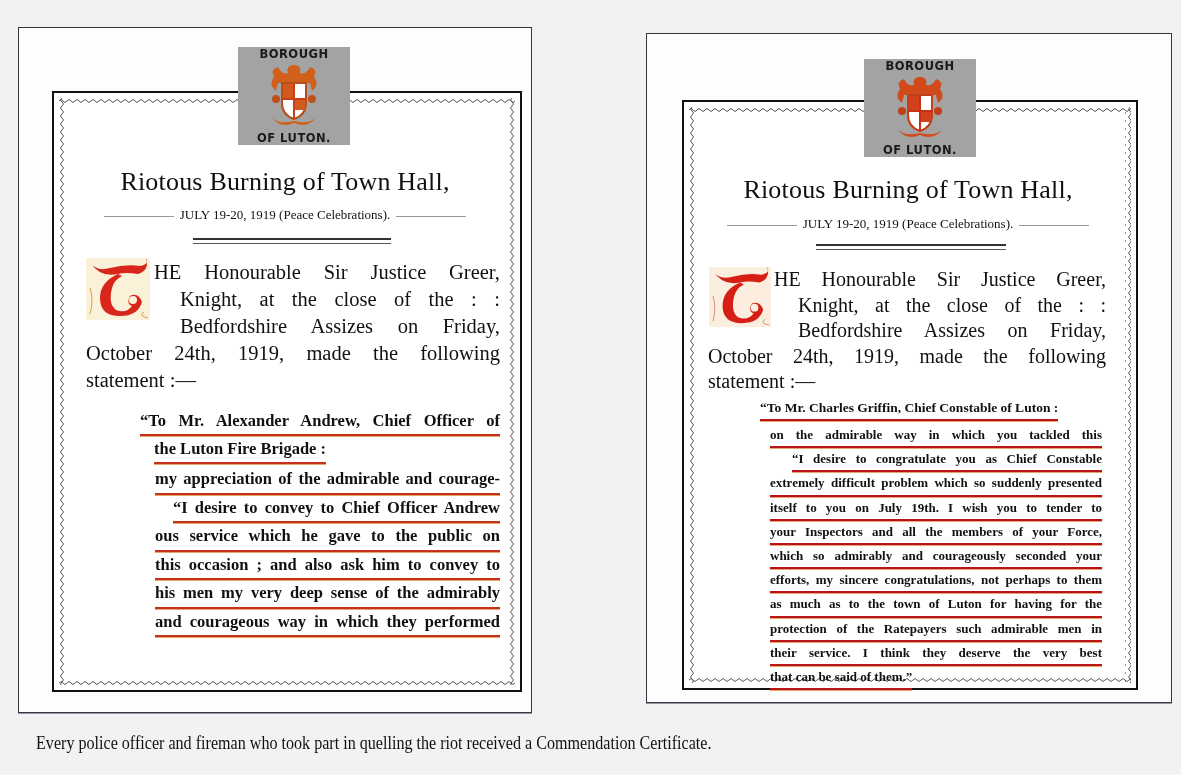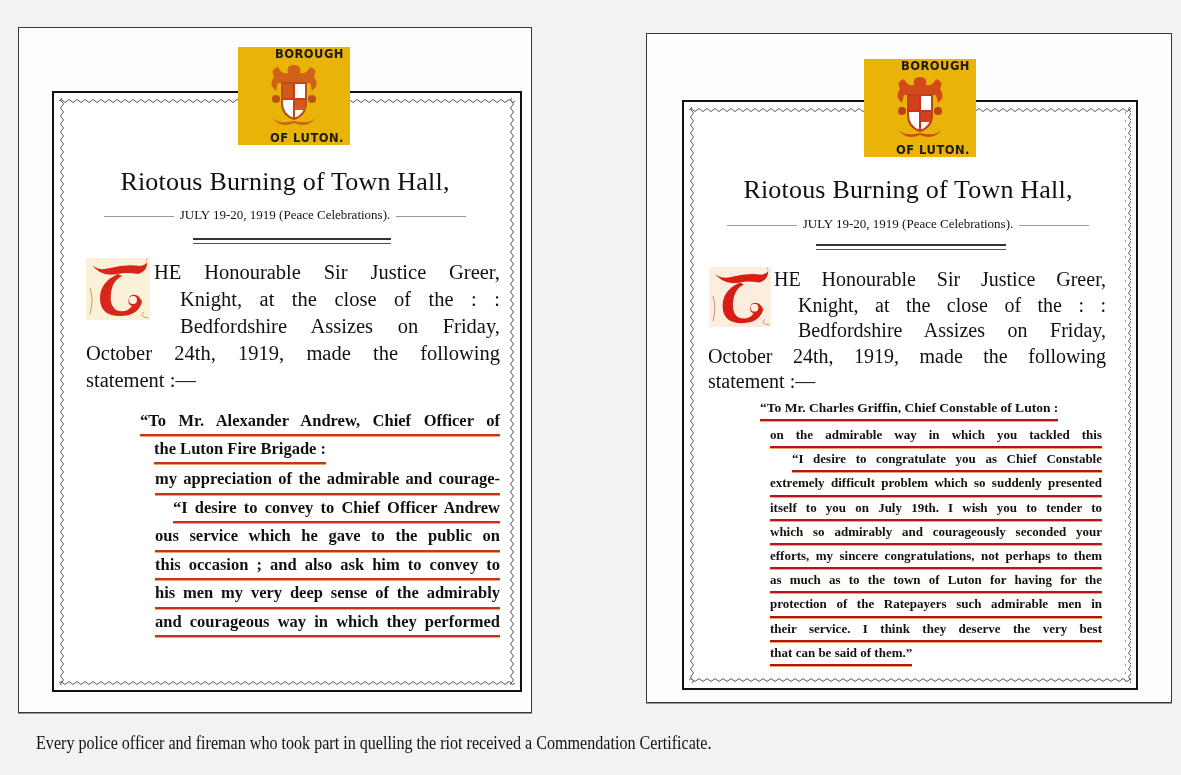--- a/index.html
+++ b/index.html
@@ -15,21 +15,21 @@
     box-shadow: 0 1px 0 #9a96a6;
   }
   .frame {
     position:absolute; border:2.5px solid #111; background:#fff;
   }
   .wavy {
     position:absolute; left:5px; right:5px; top:5px; bottom:5px;
     pointer-events:none;
   }
   .crest-block {
-    position:absolute; text-align:right; background:#eab308;
+    position:absolute; text-align:center; background:#a3a3a3;
     font-family:"DejaVu Sans","Liberation Sans",sans-serif; font-weight:bold;
     font-size:11.5px; letter-spacing:0.5px; color:#1a1a1a;
   }
   .crest-block .lbl { display:block; line-height:14px; }
   .crest { display:block; margin:2px auto 2px auto; }
   .title {
     position:absolute; text-align:center; font-size:26px; letter-spacing:0.2px;
     white-space:nowrap; line-height:30px;
   }
   .subtitle {
@@ -177,20 +177,21 @@
 </div>
 
 <div class="quote" style="left:760px;top:397px;width:330px;font-size:13.5px;line-height:22px;">
   <span class="ln last" style="border-bottom-color:#b8141a;">“To Mr. Charles Griffin, Chief Constable of Luton :</span>
 </div>
 <div class="quote" style="left:770px;top:424px;width:332px;font-size:13px;line-height:22.2px;">
   <span class="ln" style="border-bottom-color:#b8141a;">on the admirable way in which you tackled this</span>
   <span class="ln" style="margin-left:22px;border-bottom-color:#b8141a;">“I desire to congratulate you as Chief Constable</span>
   <span class="ln" style="border-bottom-color:#b8141a;">extremely difficult problem which so suddenly presented</span>
   <span class="ln" style="border-bottom-color:#b8141a;">itself to you on July 19th.  I wish you to tender to</span>
+  <span class="ln" style="border-bottom-color:#b8141a;">your Inspectors and all the members of your Force,</span>
   <span class="ln" style="border-bottom-color:#b8141a;">which so admirably and courageously seconded your</span>
   <span class="ln" style="border-bottom-color:#b8141a;">efforts, my sincere congratulations, not perhaps to them</span>
   <span class="ln" style="border-bottom-color:#b8141a;">as much as to the town of Luton for having for the</span>
   <span class="ln" style="border-bottom-color:#b8141a;">protection of the Ratepayers such admirable men in</span>
   <span class="ln" style="border-bottom-color:#b8141a;">their service.  I think they deserve the very best</span>
   <span class="ln last" style="border-bottom-color:#b8141a;">that can be said of them.”</span>
 </div>
 
 <div class="caption">Every police officer and fireman who took part in quelling the riot received a Commendation Certificate.</div>
 

